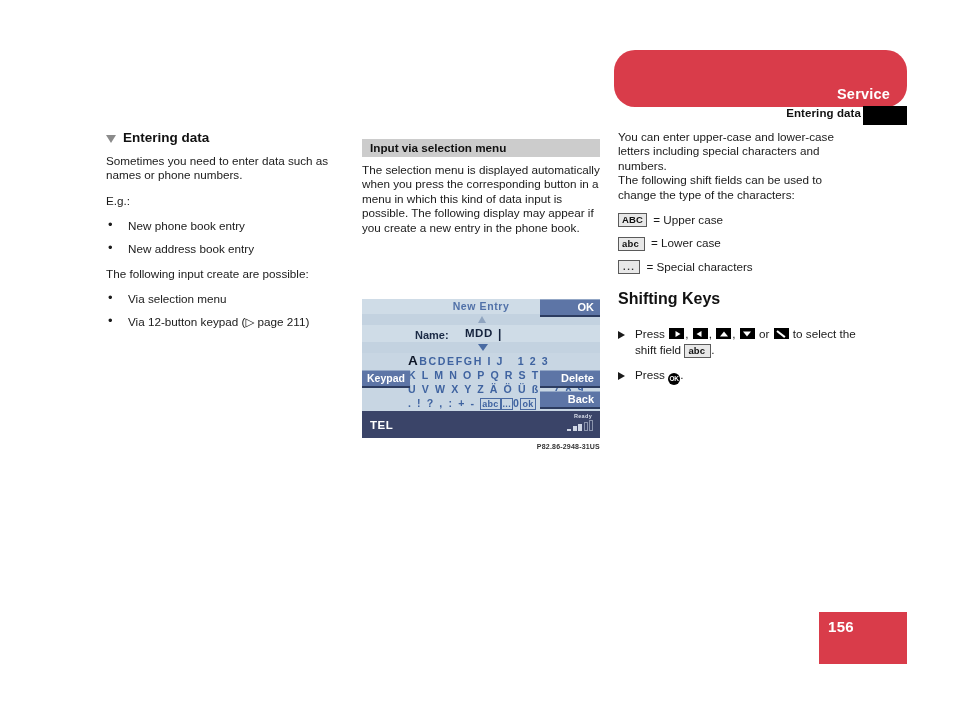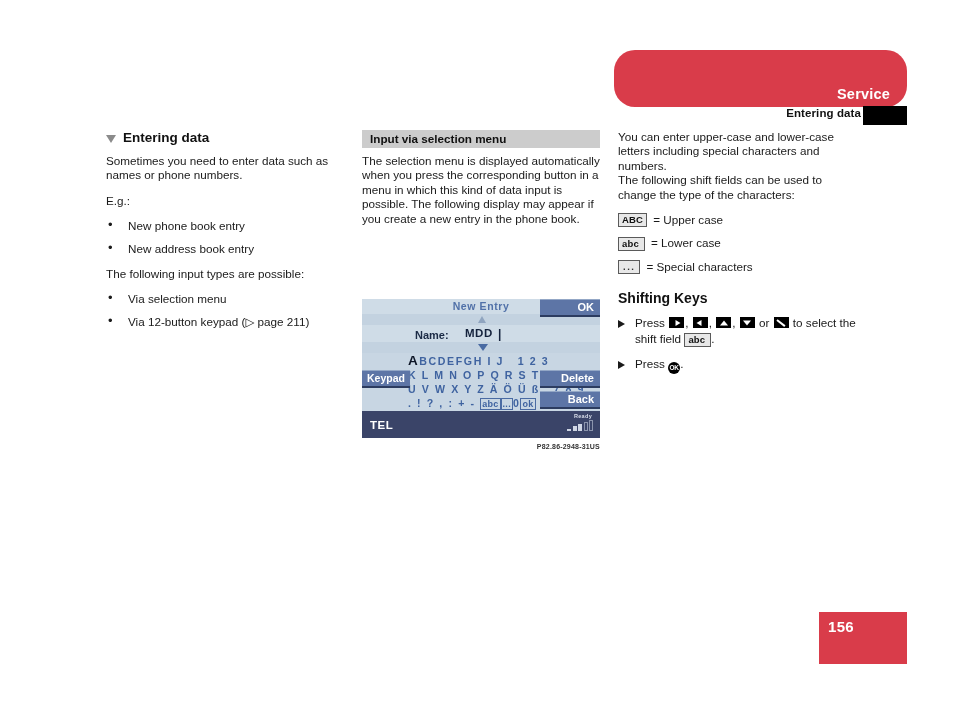--- a/index.html
+++ b/index.html
@@ -116,20 +116,21 @@
   }
 
   
   .gray-head {
     background: #cccccc;
     font-size: 11.7px;
     font-weight: bold;
     color: #111;
     padding: 2px 0 3px 8px;
     margin-bottom: 6px;
+    margin-top: 9px;
   }
 
   
   .device {
     position: absolute;
     left: 362px;
     top: 299px;
     width: 238px;
     height: 139px;
     background: #c3d2e0;
@@ -326,24 +327,24 @@
     padding: 0 3px;
     color: #111;
     letter-spacing: 0.2px;
     vertical-align: middle;
     font-family: "Liberation Sans", sans-serif;
   }
   .keybox.wide { padding: 0 5px 0 3px; }
   .keybox.dots { letter-spacing: 1.5px; padding: 0 4px; color: #333; }
 
   .sub-head {
-    font-size: 14px;
+    font-size: 16px;
     font-weight: bold;
     color: #111;
-    margin: 16px 0 9px 0;
+    margin: 16px 0 18px 0;
   }
   .step {
     display: flex;
     font-size: 11.7px;
     line-height: 15.5px;
     margin-bottom: 9px;
   }
   .step .marker {
     width: 0; height: 0;
     border-top: 4.5px solid transparent;
@@ -425,21 +426,21 @@
   <div class="sec-title">
     <span class="tri-down"></span>
     <span>Entering data</span>
   </div>
   <p class="body">Sometimes you need to enter data such as names or phone numbers.</p>
   <p class="body">E.g.:</p>
   <ul class="bullets">
     <li>New phone book entry</li>
     <li>New address book entry</li>
   </ul>
-  <p class="body">The following input types are possible:</p>
+  <p class="body">The following input create are possible:</p>
   <ul class="bullets">
     <li>Via selection menu</li>
     <li>Via 12-button keypad (▷ page 211)</li>
   </ul>
 </div>
 
 <div class="col col-mid">
   <div class="gray-head">Input via selection menu</div>
   <p class="body">The selection menu is displayed automatically when you press the corresponding button in a menu in which this kind of data input is possible. The following display may appear if you create a new entry in the phone book.</p>
 </div>

